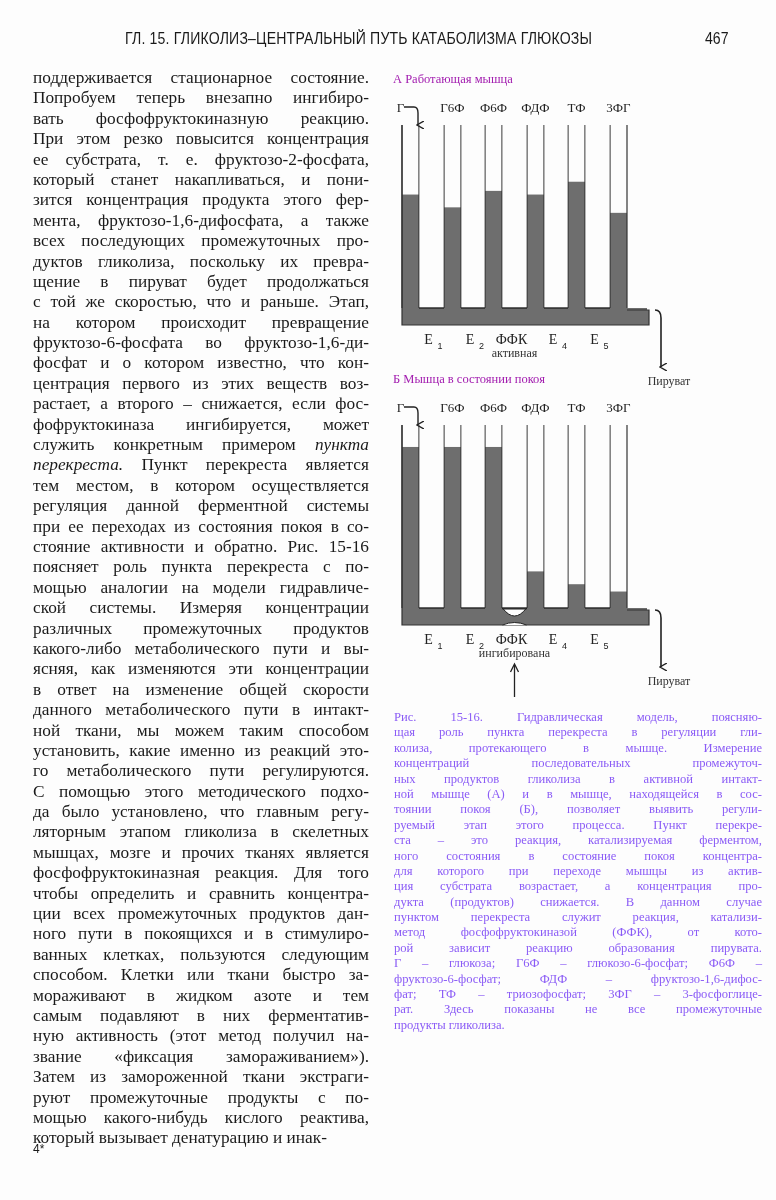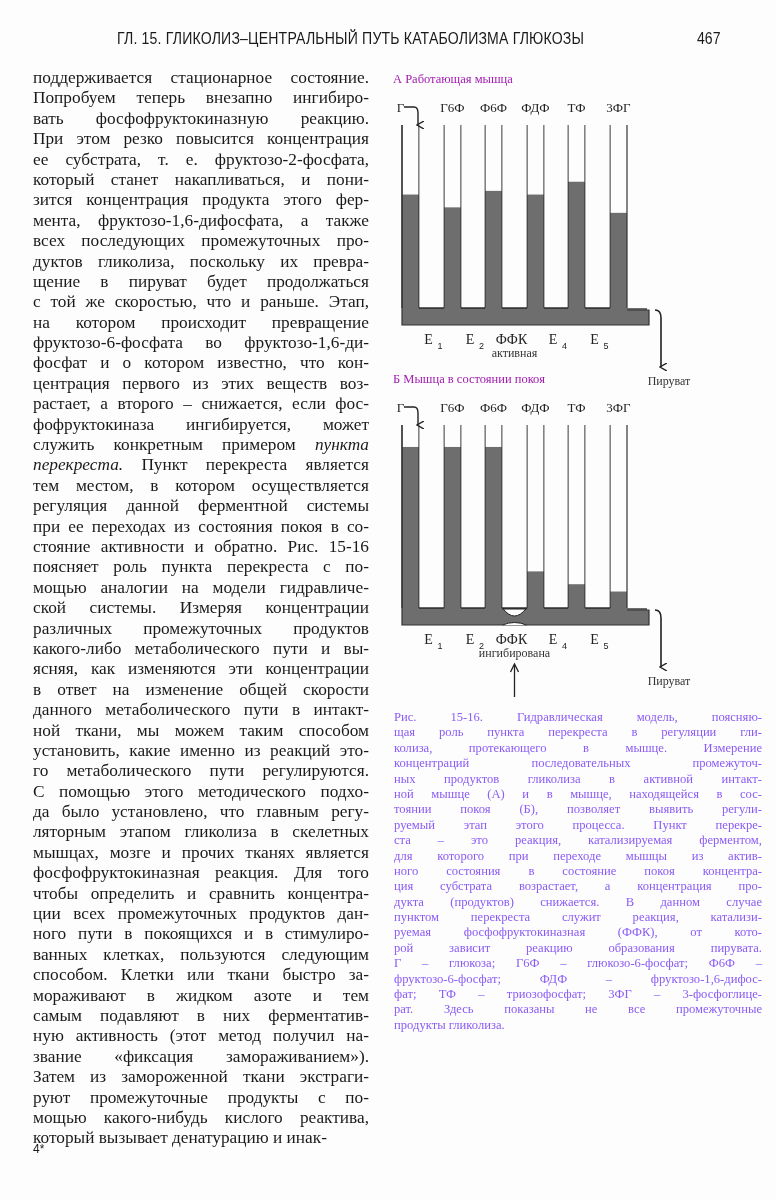--- a/index.html
+++ b/index.html
@@ -1,21 +1,21 @@
 <!DOCTYPE html>
 <html><head>
 <meta charset="utf-8">
 <style>
   html, body { margin:0; padding:0; }
   body {
     width:776px; height:1200px; background:#fdfdfd; position:relative; overflow:hidden;
     font-family: "Liberation Serif", "DejaVu Serif", serif; color:#1a1a1a;
   }
   .running-head {
-    position:absolute; top:30px; left:0; width:764px; height:24px;
+    position:absolute; top:30px; left:8px; width:764px; height:24px;
   }
   .running-head .title {
     position:absolute; left:117px; top:0; font-size:16px; letter-spacing:0.2px;
     font-family:"Liberation Sans", "DejaVu Sans", sans-serif; transform:scaleX(0.88); transform-origin:left top;
   }
   .running-head .pagenum {
     position:absolute; left:697px; top:0; font-size:16px;
     font-family:"Liberation Sans", "DejaVu Sans", sans-serif; transform:scaleX(0.88); transform-origin:left top;
   }
   .main-col {
@@ -241,25 +241,25 @@
 <div class="caption">
   <span class="line">Рис. 15-16. Гидравлическая модель, поясняю-</span>
   <span class="line">щая роль пункта перекреста в регуляции гли-</span>
   <span class="line">колиза, протекающего в мышце. Измерение</span>
   <span class="line">концентраций последовательных промежуточ-</span>
   <span class="line">ных продуктов гликолиза в активной интакт-</span>
   <span class="line">ной мышце (А) и в мышце, находящейся в сос-</span>
   <span class="line">тоянии покоя (Б), позволяет выявить регули-</span>
   <span class="line">руемый этап этого процесса. Пункт перекре-</span>
   <span class="line">ста – это реакция, катализируемая ферментом,</span>
+  <span class="line">ного состояния в состояние покоя концентра-</span>
   <span class="line">для которого при переходе мышцы из актив-</span>
-  <span class="line">ного состояния в состояние покоя концентра-</span>
   <span class="line">ция субстрата возрастает, а концентрация про-</span>
   <span class="line">дукта (продуктов) снижается. В данном случае</span>
   <span class="line">пунктом перекреста служит реакция, катализи-</span>
-  <span class="line">руемая фосфофруктокиназная (ФФК), от кото-</span>
+  <span class="line">метод фосфофруктокиназой (ФФК), от кото-</span>
   <span class="line">рой зависит реакцию образования пирувата.</span>
   <span class="line">Г – глюкоза; Г6Ф – глюкозо-6-фосфат; Ф6Ф –</span>
   <span class="line">фруктозо-6-фосфат; ФДФ – фруктозо-1,6-дифос-</span>
   <span class="line">фат; ТФ – триозофосфат; 3ФГ – 3-фосфоглице-</span>
   <span class="line">рат. Здесь показаны не все промежуточные</span>
   <span class="line last">продукты гликолиза.</span>
 </div>
 
 </body></html>

